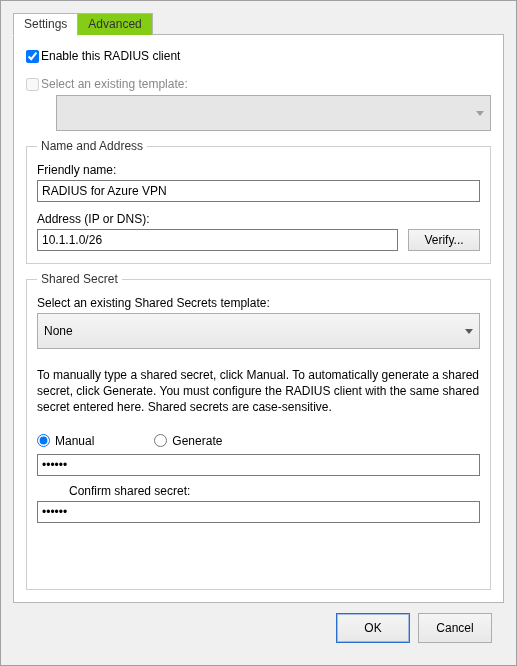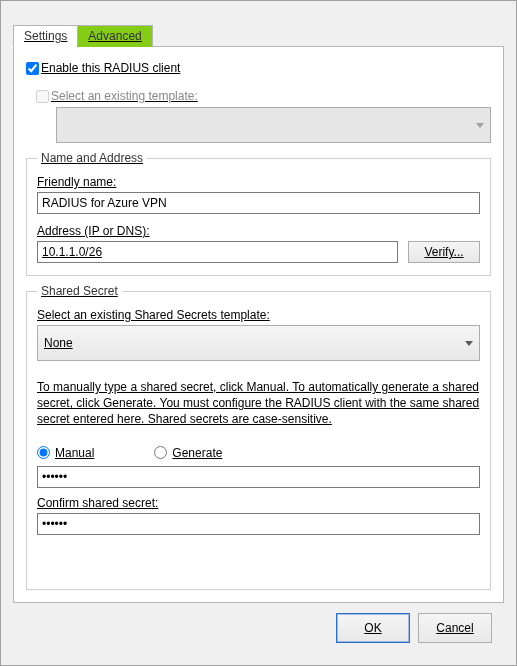--- a/index.html
+++ b/index.html
@@ -37,25 +37,24 @@
     height: 28px;
     display: flex;
     align-items: center;
     justify-content: center;
     cursor: default;
   }
   .titlebar .close svg { width: 10px; height: 10px; }
 
   .body {
     flex: 1;
-    padding: 24px 12px 10px 12px;
+    padding: 12px 12px 10px 12px;
     display: flex;
     flex-direction: column;
     box-sizing: border-box;
-    text-decoration: underline;
   }
 
   
   .tabs {
     display: flex;
     align-items: flex-end;
     height: 22px;
     position: relative;
   }
   .tab {
@@ -198,21 +197,21 @@
       <div class="tab">Advanced</div>
     </div>
 
     <div class="tab-panel">
 
       <div class="checkbox-row">
         <input type="checkbox" checked="" style="">
         <span>Enable this RADIUS client</span>
       </div>
 
-      <div class="checkbox-row" style="margin-left:10px; margin-bottom:4px;align-items:flex-end;">
+      <div class="checkbox-row" style="margin-bottom:4px;align-items:flex-end;">
         <input type="checkbox" disabled="" style="">
         <span class="disabled-label">Select an existing template:</span>
       </div>
       <div style="padding: 0 0 0 30px;">
         <div class="dropdown disabled">
           <span></span>
           <span class="arrow"></span>
         </div>
       </div>
 
@@ -243,21 +242,21 @@
             <span>Manual</span>
           </label>
           <label class="radio-item">
             <input type="radio" name="mode" style="">
             <span>Generate</span>
           </label>
         </div>
 
         <input class="text" type="password" value="••••••" style="">
 
-        <div class="field-label" style="margin-top:8px;">Confirm shared secret:</div>
+        <div class="field-label" style="margin-top:8px;margin-left:32px;">Confirm shared secret:</div>
         <input class="text" type="password" value="••••••" style="">
       </fieldset>
 
     </div>
 
     <div class="footer">
       <button class="btn primary">OK</button>
       <button class="btn">Cancel</button>
     </div>
   </div>

